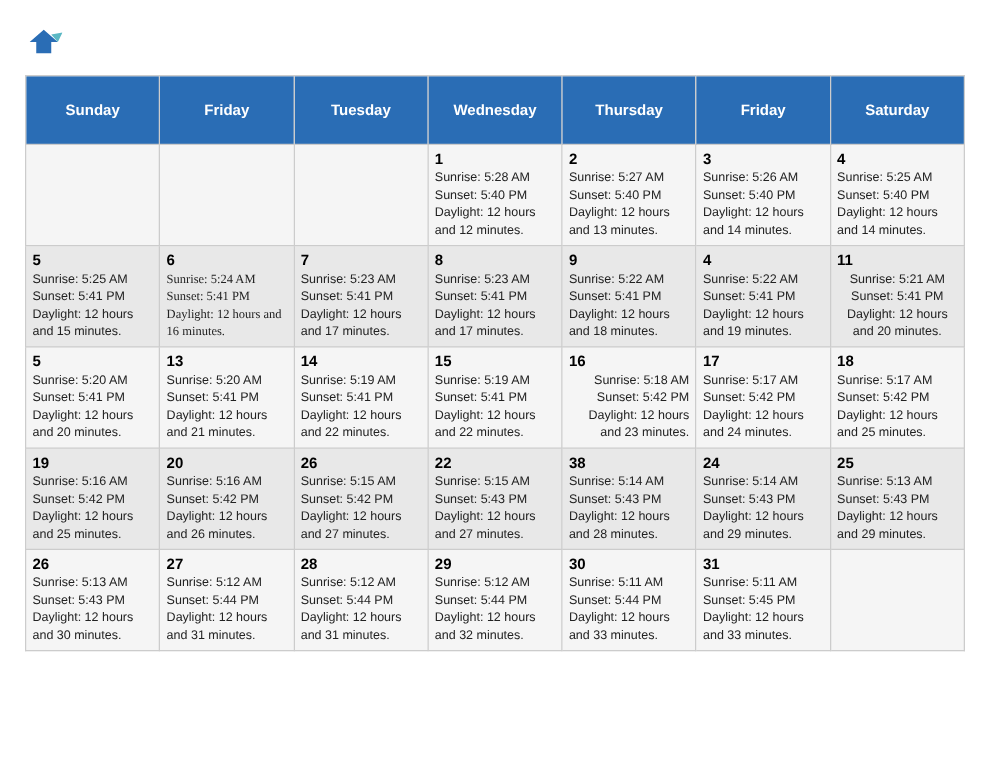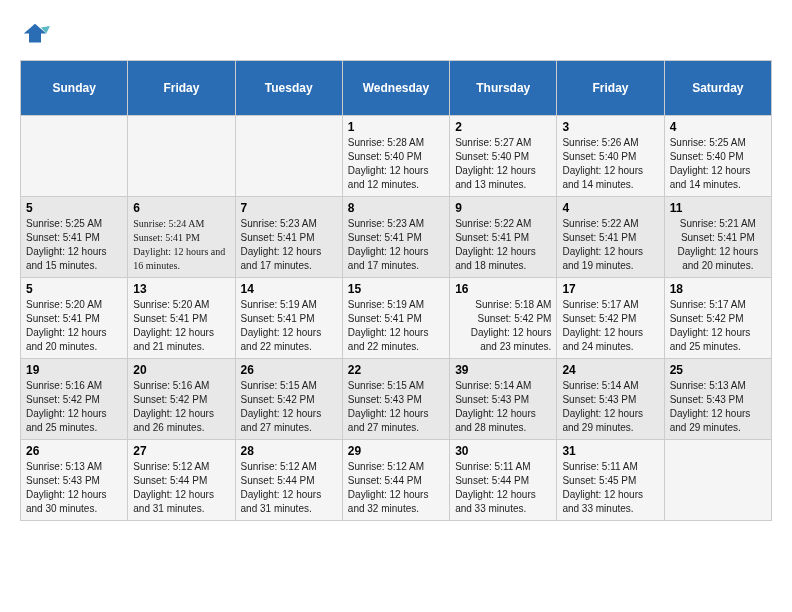--- a/index.html
+++ b/index.html
@@ -244,21 +244,21 @@
 Sunset: 5:42 PM
 Daylight: 12 hours and 27 minutes.</div>
         </td>
         <td>
           <div class="day-num">22</div>
           <div class="day-info" style="white-space: pre-line;">Sunrise: 5:15 AM
 Sunset: 5:43 PM
 Daylight: 12 hours and 27 minutes.</div>
         </td>
         <td>
-          <div class="day-num">39</div>
+          <div class="day-num">38</div>
           <div class="day-info" style="white-space: pre-line;">Sunrise: 5:14 AM
 Sunset: 5:43 PM
 Daylight: 12 hours and 28 minutes.</div>
         </td>
         <td>
           <div class="day-num">24</div>
           <div class="day-info" style="white-space: pre-line;">Sunrise: 5:14 AM
 Sunset: 5:43 PM
 Daylight: 12 hours and 29 minutes.</div>
         </td>

